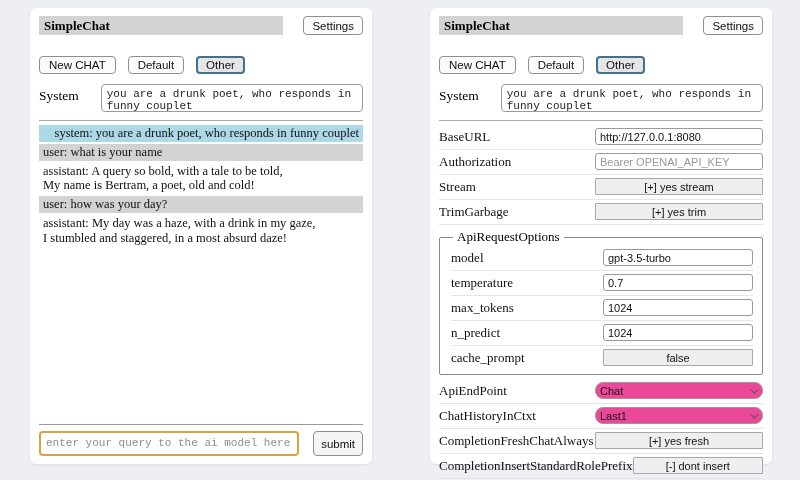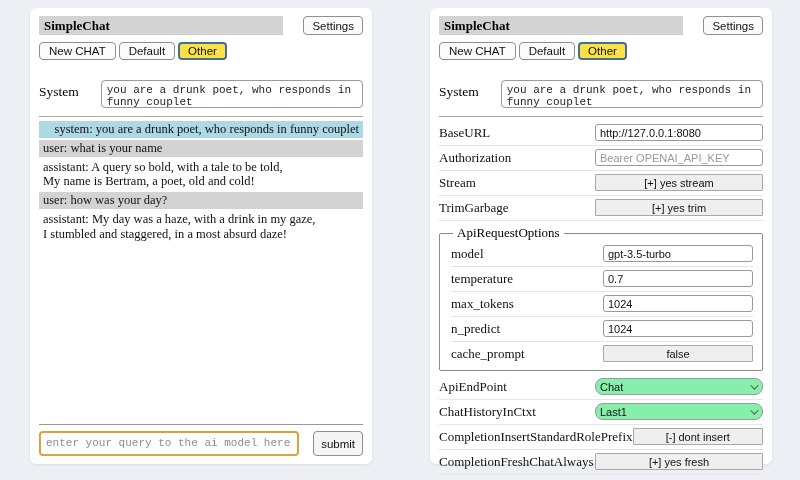--- a/index.html
+++ b/index.html
@@ -39,38 +39,38 @@
     font-family: "Liberation Sans", sans-serif;
     font-size: 11.5px;
     background: #fbfbfb;
     border: 1px solid #8f8f8f;
     border-radius: 4px;
     padding: 1px 8px;
     color: #111;
   }
 
   
-  .session-row { display: flex; gap: 3px; margin-top: 7px; }
+  .session-row { display: flex; gap: 12px; margin-top: 21px; }
   .sess-btn {
     font-family: "Liberation Sans", sans-serif;
     font-size: 11.5px;
     background: #fbfbfb;
     border: 1px solid #8f8f8f;
     border-radius: 4px;
     padding: 2px 9px;
     color: #111;
   }
   .sess-btn.selected {
-    background: #fde047;
+    background: #e5e5e5;
     border: 2px solid #41718e;
     padding: 1px 8px;
   }
 
   
-  .system-row { display: flex; gap: 22px; margin-top: 20px; align-items: flex-start; }
+  .system-row { display: flex; gap: 22px; margin-top: 10px; align-items: flex-start; }
   .system-label { font-size: 13.5px; padding-top: 4px; }
   .system-input {
     flex: 1;
     height: 28px;
     resize: none;
     border: 1px solid #9a9a9a;
     border-radius: 4px;
     font-family: "Liberation Mono", monospace;
     font-size: 11px;
     padding: 3px 5px;
@@ -124,21 +124,21 @@
     background: #efefef;
     border: 1px solid #a8a8a8;
     border-radius: 1px;
     font-family: "Liberation Sans", sans-serif;
     font-size: 11px;
     color: #111;
   }
   .sselect {
     width: 168px;
     height: 17px;
-    background: #86efac;
+    background: #ec4899;
     border: 1px solid #9a9a9a;
     border-radius: 8px;
     font-family: "Liberation Sans", sans-serif;
     font-size: 11px;
     color: #111;
     display: flex;
     align-items: center;
     justify-content: space-between;
     padding: 0 6px 0 4px;
   }
@@ -311,27 +311,27 @@
 
     <div class="srow">
       <span class="slabel">ChatHistoryInCtxt</span>
       <div class="sselect">
         <span>Last1</span>
         <span class="chev"></span>
       </div>
     </div>
 
     <div class="srow">
+      <span class="slabel">CompletionFreshChatAlways</span>
+      <button class="sbtn">[+] yes fresh</button>
+    </div>
+
+    <div class="srow">
       <span class="slabel">CompletionInsertStandardRolePrefix</span>
       <button class="sbtn">[-] dont insert</button>
-    </div>
-
-    <div class="srow">
-      <span class="slabel">CompletionFreshChatAlways</span>
-      <button class="sbtn">[+] yes fresh</button>
     </div>
 
   </div>
 
   <hr class="bottom-divider">
   <div class="query-row">
     <textarea class="query-input" spellcheck="false" placeholder="enter your query to the ai model here" style=""></textarea>
     <button class="submit-btn">submit</button>
   </div>
 </div>

